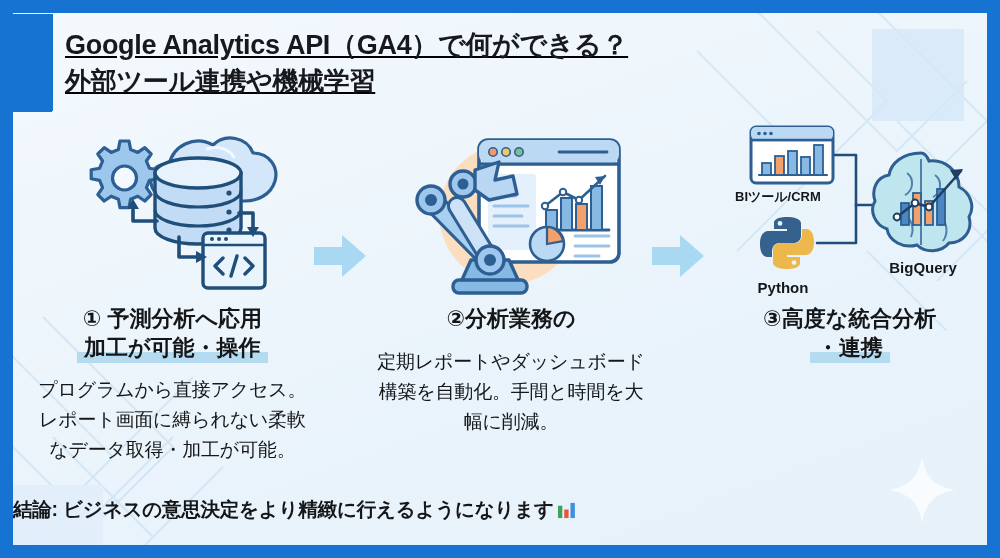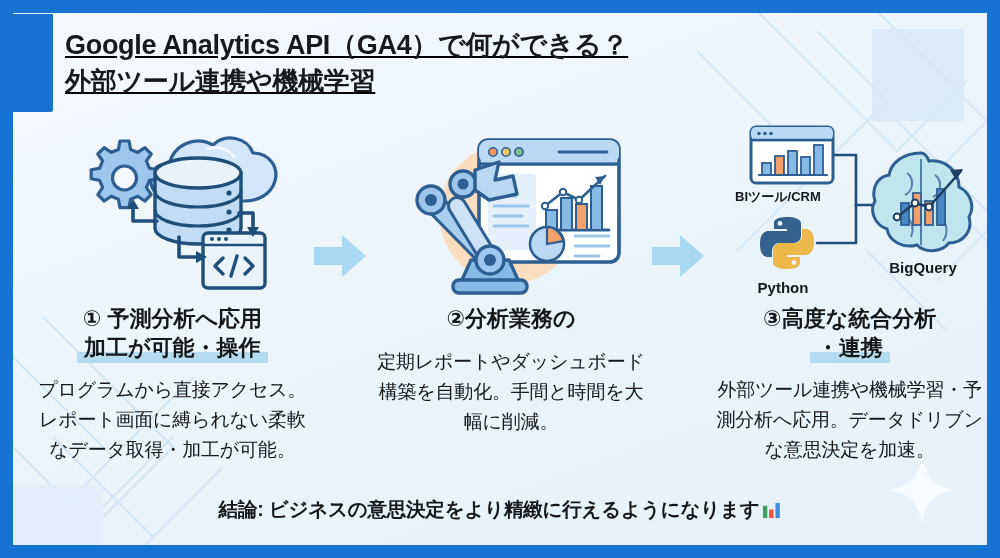--- a/index.html
+++ b/index.html
@@ -104,21 +104,20 @@
     text-align: center;
     font-size: 19px; font-weight: 400; color: #151719;
     line-height: 1.58; letter-spacing: -0.2px;
     width: 272px;
   }
 
   
   #conclusion {
     position: absolute;
     left: 0; right: 0; top: 483px;
-    text-align: center;
     z-index: 5;
     font-size: 19.5px; font-weight: 700; color: #141618;
     letter-spacing: -0.2px;
   }
   #conclusion .emoji-chart {
     display: inline-block; vertical-align: -3px;
     width: 19px; height: 18px; margin-left: 3px;
   }
 
   
@@ -372,21 +371,20 @@
           <text x="198" y="152" fill="#15181b" font-size="15" font-weight="700" font-family="Liberation Sans, sans-serif" text-anchor="middle">
             <tspan id="lbl-bq">BigQuery</tspan>
           </text>
         </svg>
       </div>
 
       <div class="heading">
         <span class="ln">③高度な統合分析</span>
         <span class="hl-wrap"><span class="ln">・連携</span></span>
       </div>
-      <div class="body-text">外部ツール連携や機械学習・予測分析へ応用。データドリブンな意思決定を加速。</div>
     </div>
 
   </div>
 
   <div id="conclusion">
     <span>結論: ビジネスの意思決定をより精緻に行えるようになります</span><svg class="emoji-chart" viewBox="0 0 20 19">
         <rect x="1" y="5" width="4.6" height="13" fill="#3ea45c"></rect>
         <rect x="7.6" y="9" width="4.6" height="9" fill="#e8553a"></rect>
         <rect x="14.2" y="2" width="4.6" height="16" fill="#3e8fe0"></rect>
       </svg>

